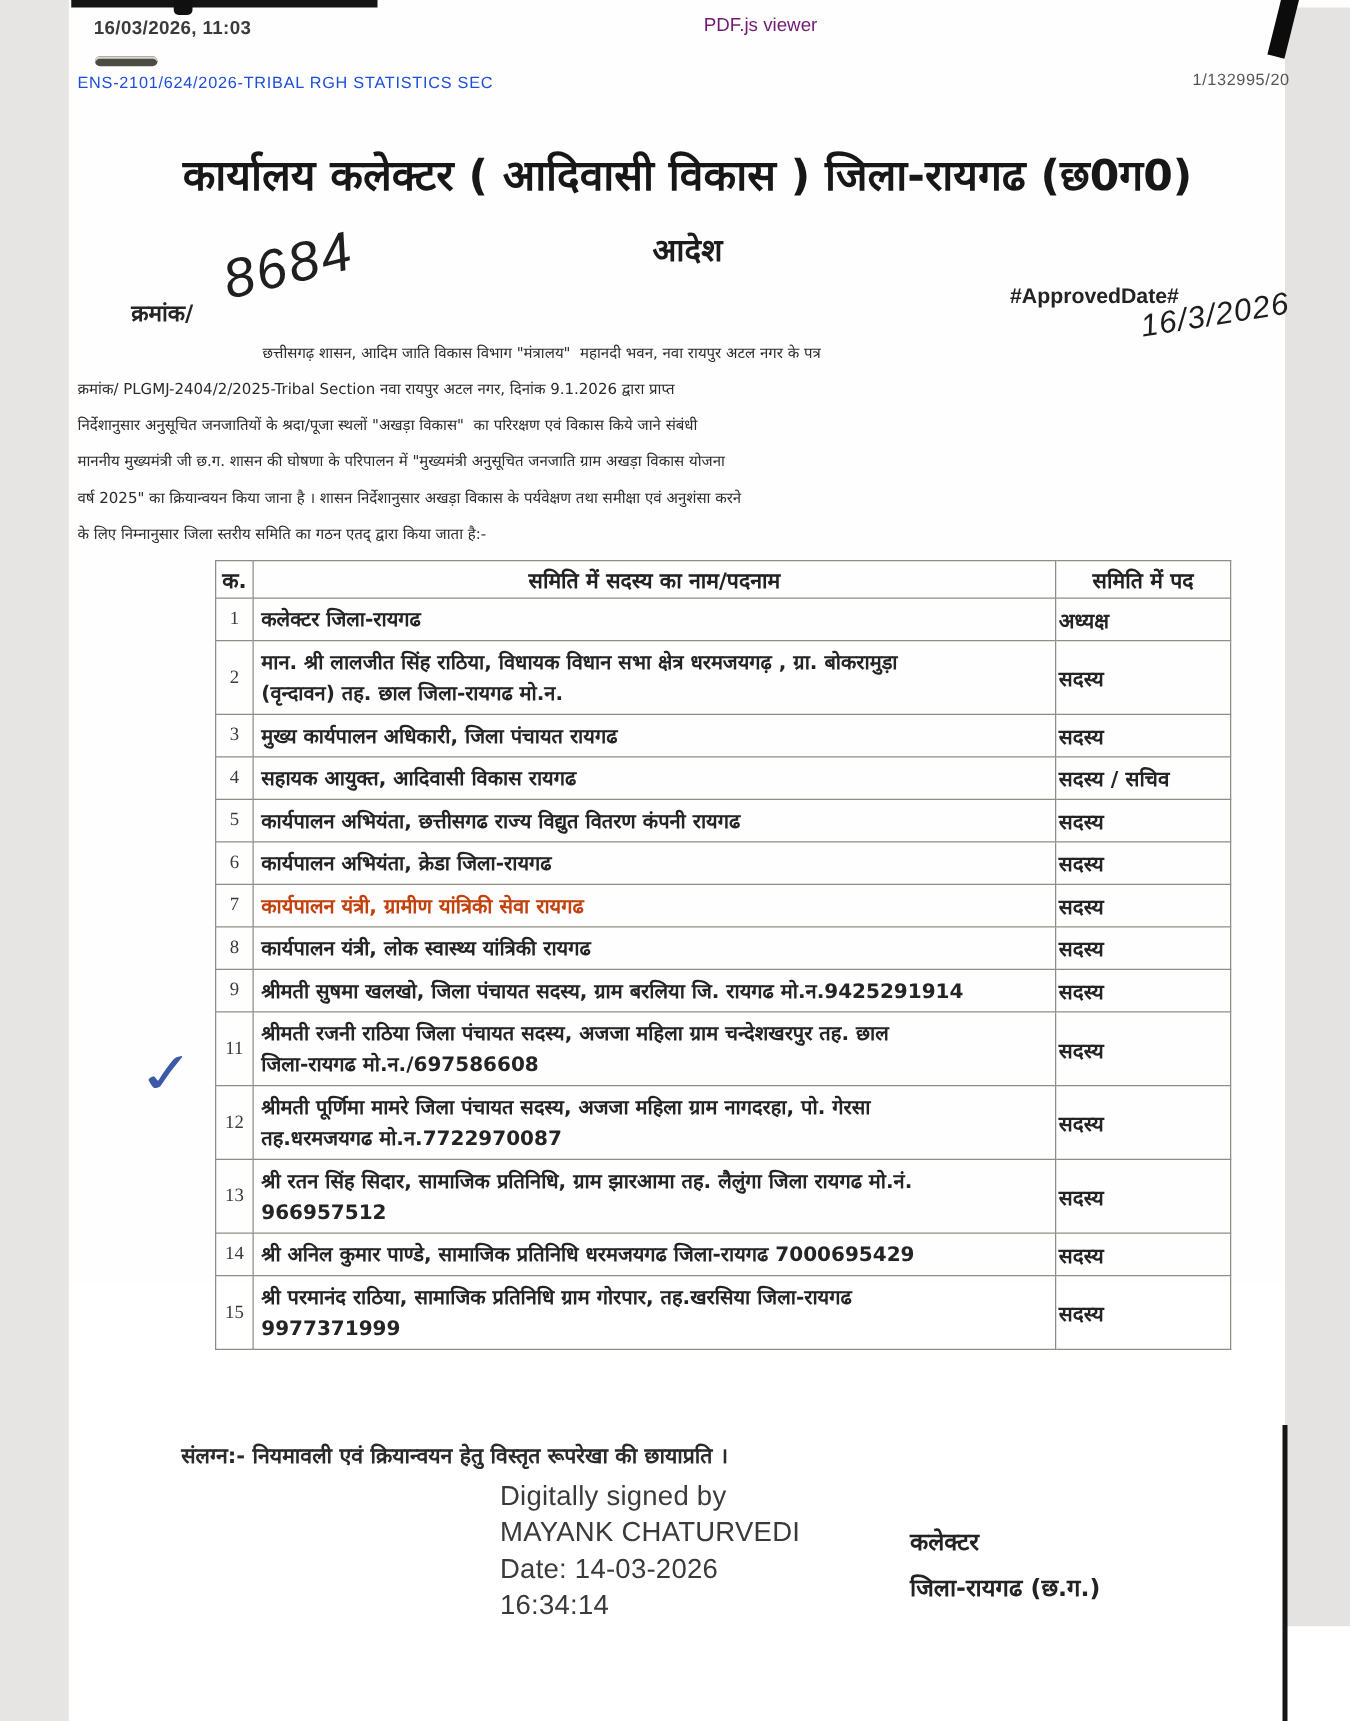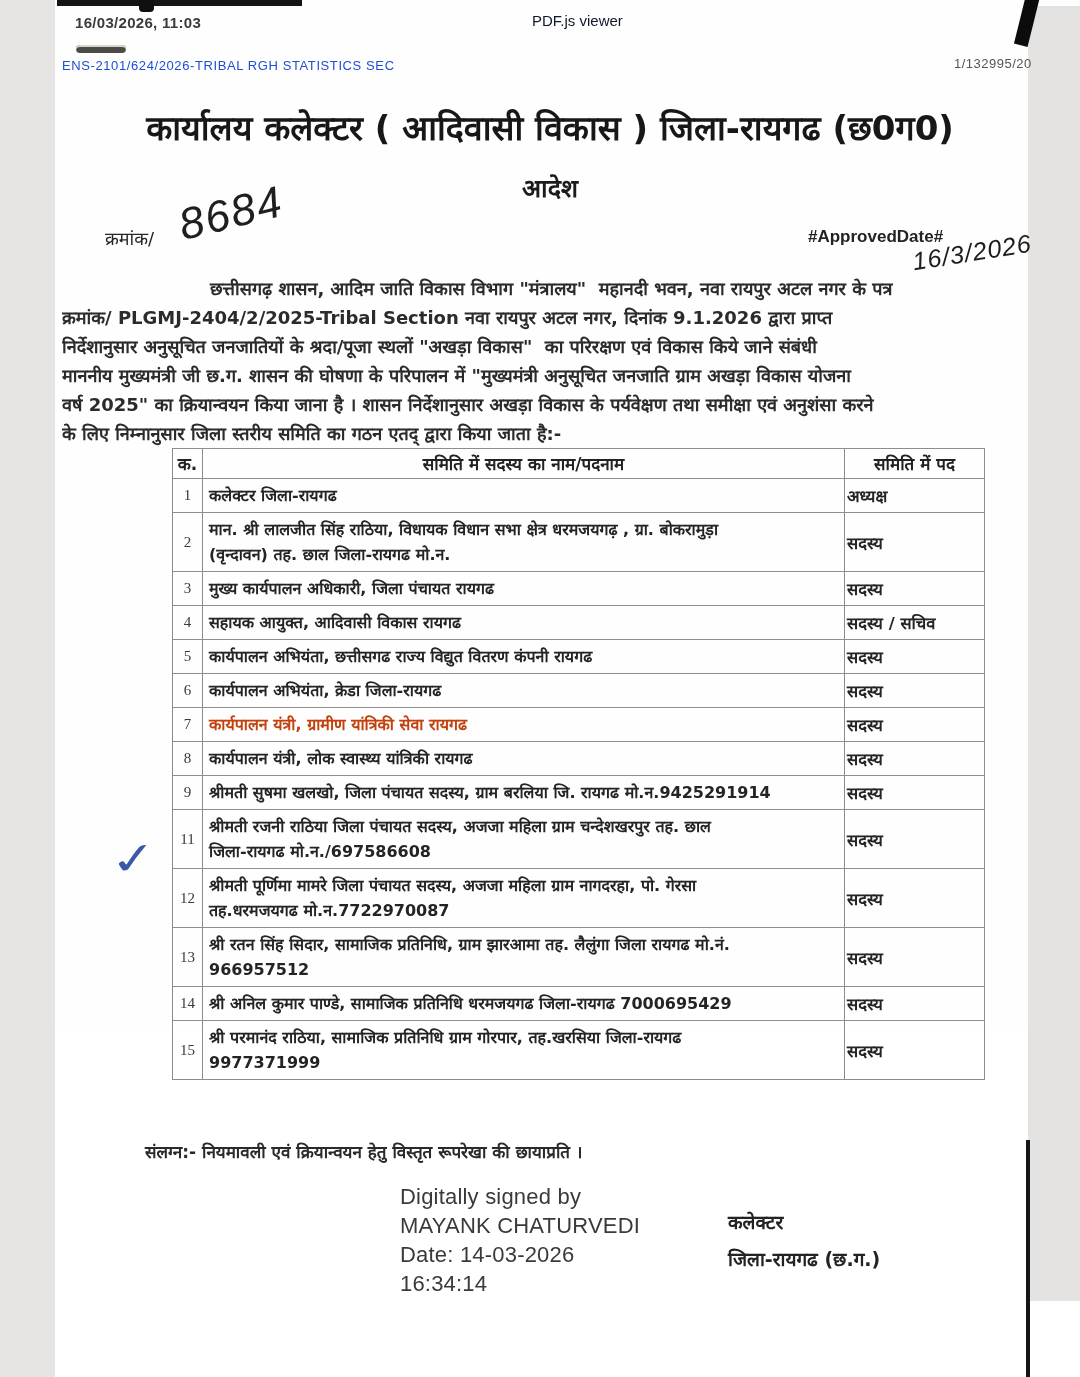--- a/index.html
+++ b/index.html
@@ -14,43 +14,43 @@
   
   .edge-left{position:absolute;left:0;top:0;width:55px;height:1377px;background:#e6e5e4;}
   .edge-right{position:absolute;left:1028px;top:6px;width:52px;height:1295px;background:#e4e3e2;}
   .scan-top-bar{position:absolute;left:57px;top:0;width:245px;height:6px;background:#141414;}
   .scan-top-blob{position:absolute;left:139px;top:0;width:15px;height:12px;background:#101010;border-radius:0 0 4px 4px;}
   .scan-corner-tr{position:absolute;left:1020px;top:-6px;width:14px;height:52px;background:#0c0c0c;transform:rotate(14deg);}
   .scan-line-br{position:absolute;left:1026px;top:1140px;width:4px;height:237px;background:#161616;}
   .scan-dash{position:absolute;left:76px;top:45px;width:50px;height:8px;background:#4c4c44;border-radius:5px;box-shadow:inset 0 2px 0 #d8d8cf;}
 
   .lat{font-family:"Liberation Sans","DejaVu Sans",sans-serif;}
-  .hi{font-family:"DejaVu Sans",sans-serif;}
+  .hi{font-family:"DejaVu Sans",sans-serif;margin-top:12px;}
 
   .print-datetime{position:absolute;left:75px;top:14px;font-size:15px;font-weight:700;color:#3b3b3b;letter-spacing:.3px;}
-  .print-viewer{position:absolute;left:532px;top:12px;font-size:15px;color:#0f172a;}
+  .print-viewer{position:absolute;left:563px;top:12px;font-size:15px;color:#701a75;}
   .print-docref{position:absolute;left:62px;top:58px;font-size:13px;color:#1d4ed8;letter-spacing:.6px;}
   .print-pageref{position:absolute;left:928px;top:56px;font-size:13px;color:#565656;letter-spacing:.5px;margin-left:26px;}
 
   .office-title{position:absolute;left:80px;top:104px;width:940px;text-align:center;
     font-size:34px;font-weight:700;color:#171717;}
   .order-heading{position:absolute;left:80px;top:170px;width:940px;text-align:center;
     font-size:25px;font-weight:700;color:#1c1c1c;}
 
-  .num-prefix{position:absolute;left:105px;top:226px;font-size:18px;font-weight:400;color:#262626;}
+  .num-prefix{position:absolute;left:105px;top:226px;font-size:18px;font-weight:700;color:#262626;}
   .hand-number{position:absolute;left:178px;top:188px;font-size:44px;font-style:italic;
     color:#1f1f1f;transform:rotate(-14deg);letter-spacing:2px;font-weight:400;}
   .num-middle{position:absolute;left:300px;top:228px;font-size:16px;color:#262626;}
   .num-middle b{letter-spacing:.2px;}
   .num-approved{position:absolute;left:808px;top:227px;font-size:17px;font-weight:700;color:#232323;}
   .hand-date{position:absolute;left:912px;top:238px;font-size:25px;font-style:italic;
     color:#1d1d1d;transform:rotate(-9deg);letter-spacing:1px;}
 
-  .body-para{position:absolute;left:62px;top:274px;width:960px;
-    font-size:18px;line-height:29px;font-weight:700;color:#2b2b2b;
+  .body-para{position:absolute;left:62px;top:256px;width:960px;
+    font-size:12px;line-height:29px;font-weight:400;color:#2b2b2b;
     white-space:pre;text-indent:148px;overflow:hidden;}
 
   table.committee{position:absolute;left:172px;top:448px;border-collapse:collapse;
     table-layout:fixed;width:812px;}
   table.committee th,table.committee td{border:1px solid #8f8d88;vertical-align:middle;}
   table.committee th{font-size:17px;font-weight:700;color:#222;padding:3px 4px;}
   .col-sno{width:30px;}
   .col-name{width:642px;}
   .col-role{width:140px;}
   td.c-sno{text-align:center;font-size:15px;color:#3a3a3a;padding:2px 1px;font-family:"Liberation Serif",serif;}

